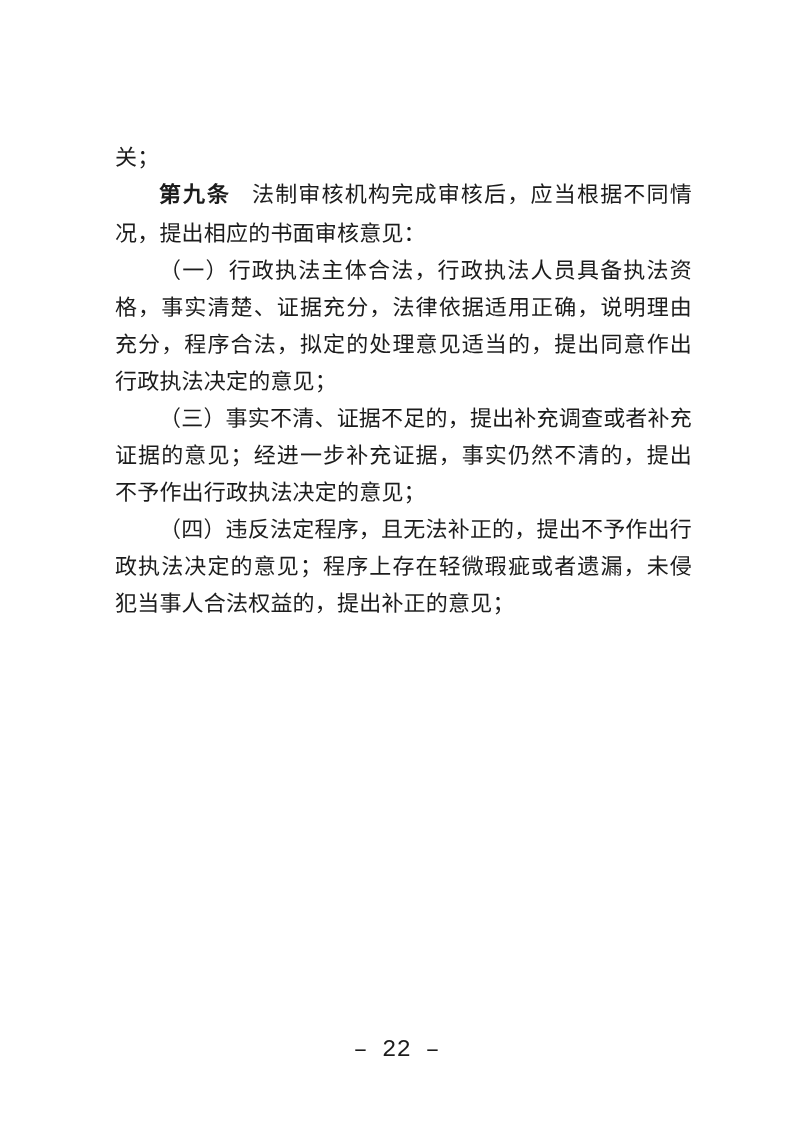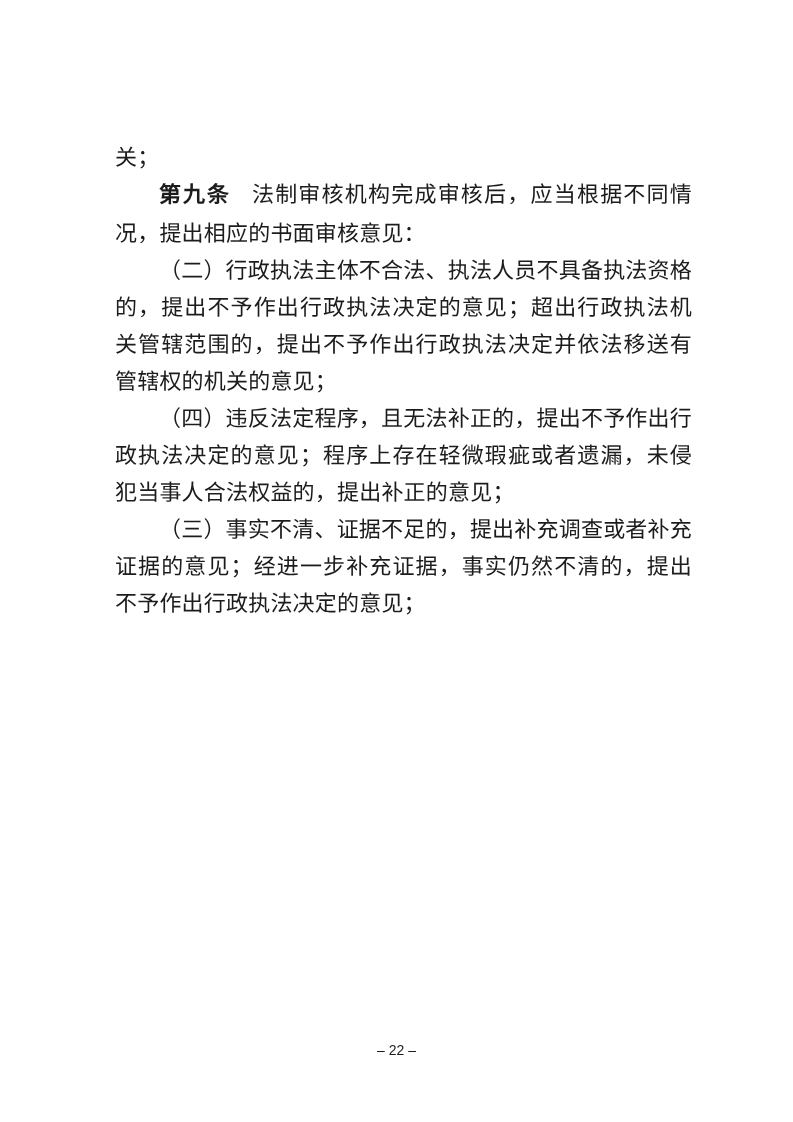--- a/index.html
+++ b/index.html
@@ -45,44 +45,44 @@
   .term:empty {
     display: none;
     margin: 0;
   }
   .page-footer {
     position: absolute;
     left: 0;
     top: 1038px;
     width: 100%;
     text-align: center;
-    font-family: Liberation Sans, sans-serif;
-    font-size: 14px;
+    font-family: Liberation Mono, monospace;
+    font-size: 24px;
     line-height: 24px;
     color: #1c1c1c;
   }
 </style>
 </head>
 <body>
 
 <div class="page">
 
   <div class="doc-body">
 
     <p class="para no-indent"><span>关；</span></p>
 
 
     <p class="para"><b class="term">第九条</b><span>法制审核机构完成审核后，应当根据不同情况，提出相应的书面审核意见：</span></p>
 
+    <p class="para"><span>（一）行政执法主体合法，行政执法人员具备执法资格，事实清楚、证据充分，法律依据适用正确，说明理由充分，程序合法，拟定的处理意见适当的，提出同意作出行政执法决定的意见；</span></p>
 
-    <p class="para"><span>（二）行政执法主体不合法、执法人员不具备执法资格的，提出不予作出行政执法决定的意见；超出行政执法机关管辖范围的，提出不予作出行政执法决定并依法移送有管辖权的机关的意见；</span></p>
+
+    <p class="para"><span>（三）事实不清、证据不足的，提出补充调查或者补充证据的意见；经进一步补充证据，事实仍然不清的，提出不予作出行政执法决定的意见；</span></p>
 
     <p class="para"><span>（四）违反法定程序，且无法补正的，提出不予作出行政执法决定的意见；程序上存在轻微瑕疵或者遗漏，未侵犯当事人合法权益的，提出补正的意见；</span></p>
-
-    <p class="para"><span>（三）事实不清、证据不足的，提出补充调查或者补充证据的意见；经进一步补充证据，事实仍然不清的，提出不予作出行政执法决定的意见；</span></p>
 
 
 
 
   </div>
 
   <div class="page-footer">– 22 –</div>
 
 </div>
 

